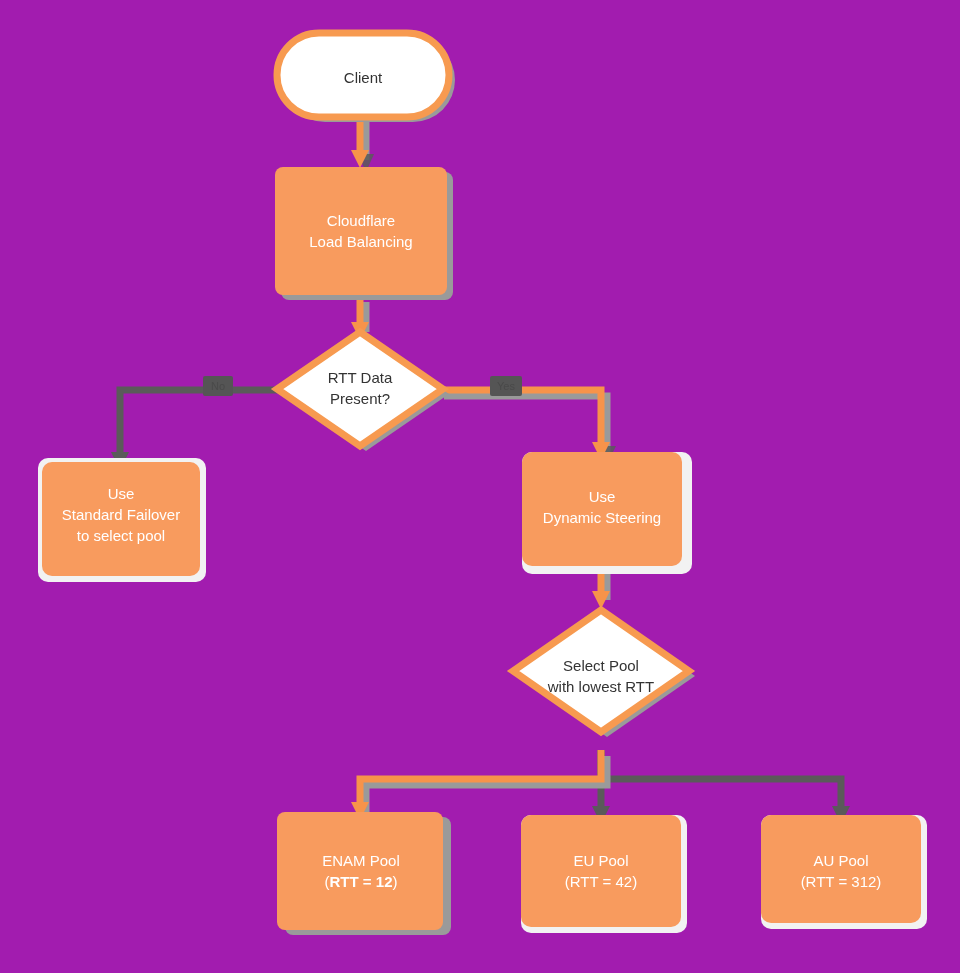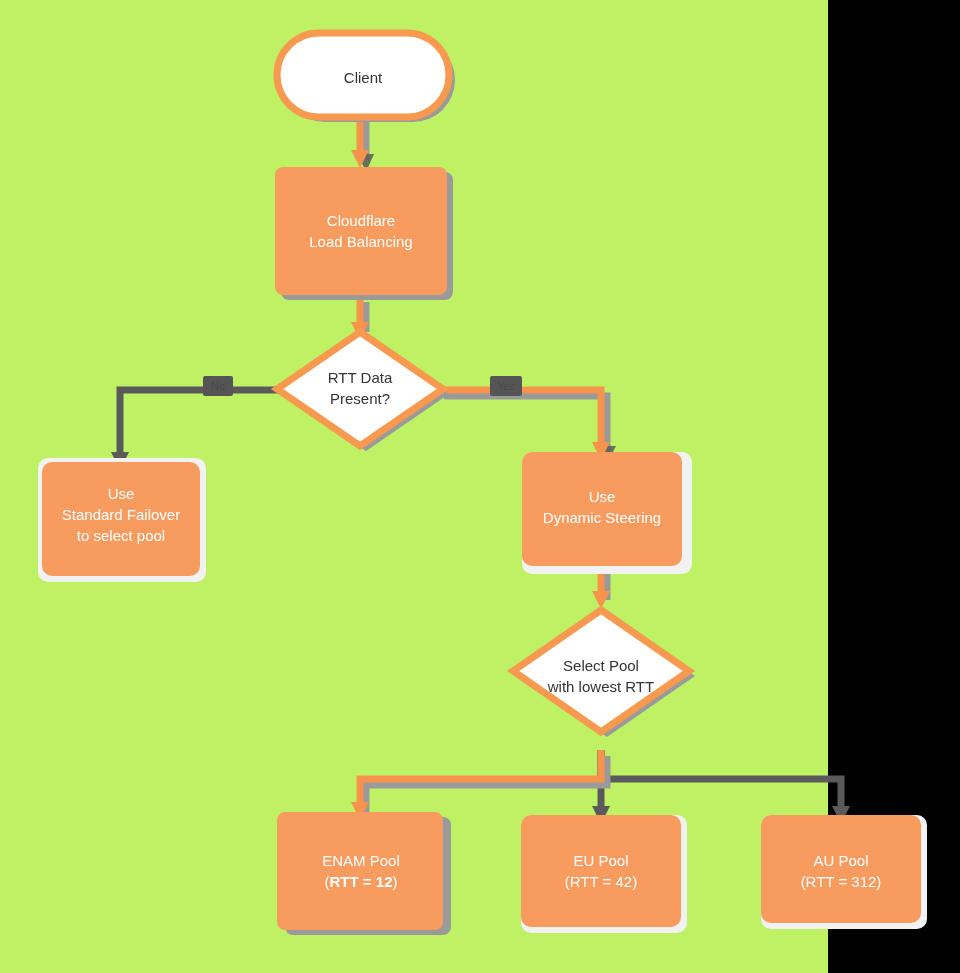--- a/index.html
+++ b/index.html
@@ -8,23 +8,23 @@
     background: #000000;
   }
   body {
     width: 960px;
     height: 973px;
     overflow: hidden;
     font-family: "Liberation Sans", sans-serif;
   }
   #diagram-root {
     position: relative;
-    width: 828px;
+    width: 960px;
     height: 973px;
-    background: #bef264;
+    background: #a21caf;
     text-decoration: underline;
   }
   svg#flow {
     position: absolute;
     left: 0;
     top: 0;
     width: 960px;
     height: 973px;
     display: block;
   }

